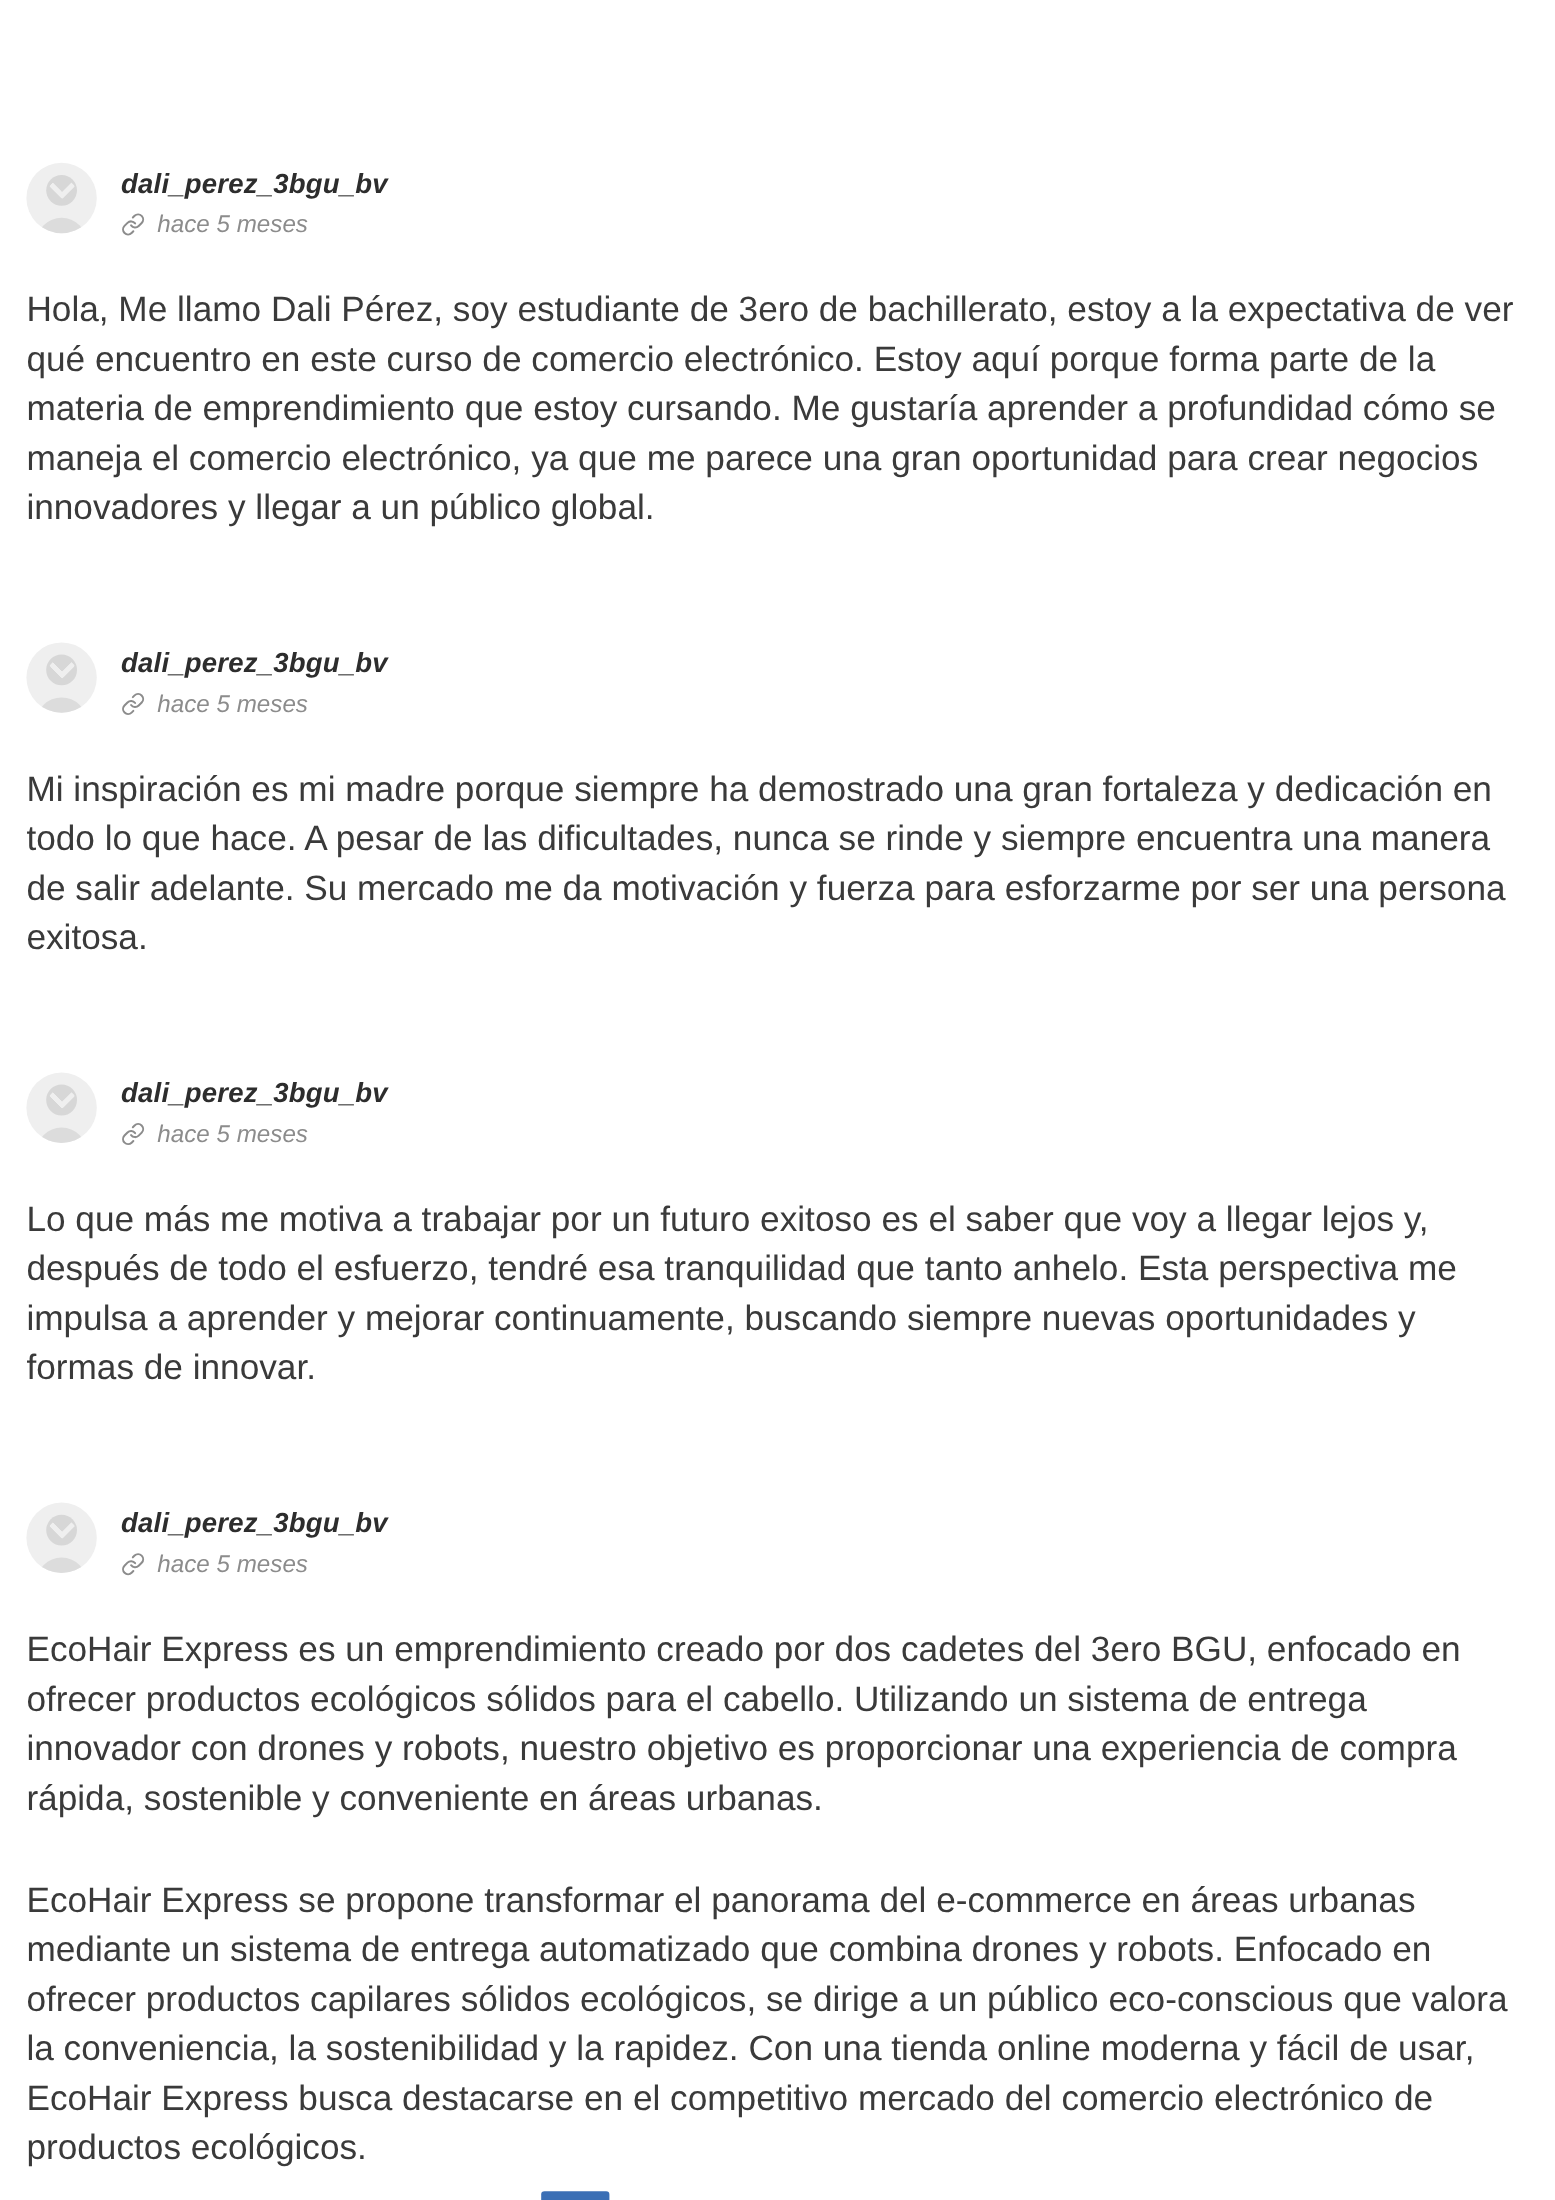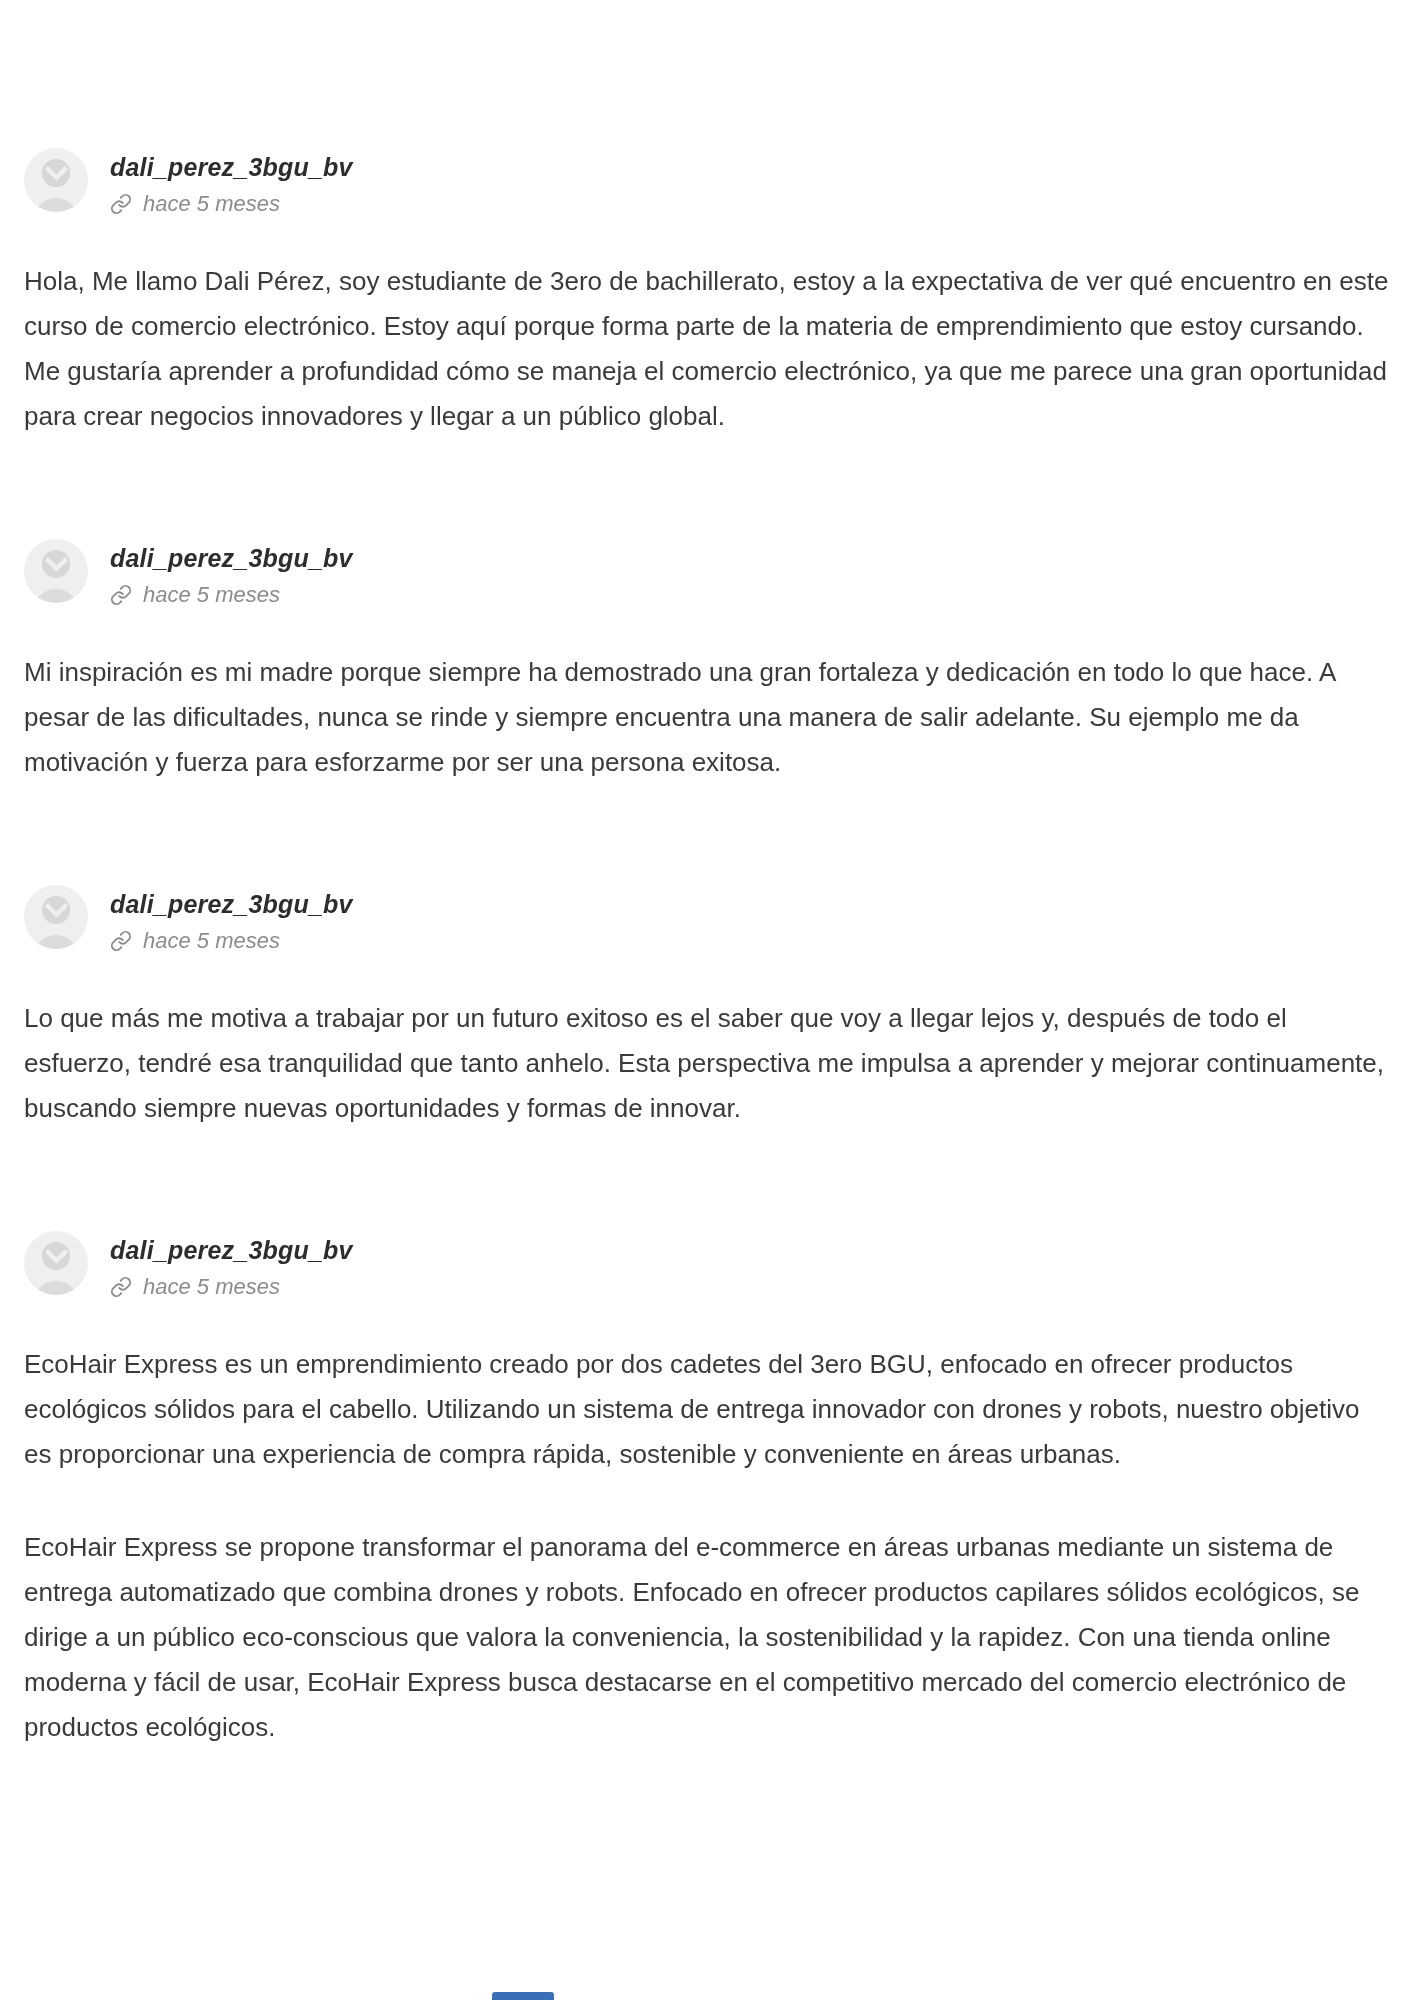--- a/index.html
+++ b/index.html
@@ -91,21 +91,21 @@
   }
   .time {
     font-size: 22px;
     color: #8c8c8c;
   }
   .post-body {
     margin-top: 42px;
   }
   .post-body p {
     margin: 0 0 48px 0;
-    font-size: 26px;
+    font-size: 32px;
     line-height: 45px;
     color: #3a3a3a;
   }
   .post-body p:last-child {
     margin-bottom: 0;
   }
   .bottom-bar {
     position: absolute;
     left: 492px;
     bottom: 0;
@@ -156,21 +156,21 @@
         <div class="time-row">
           <svg width="22" height="22" viewBox="0 0 24 24" fill="none" stroke="#8c8c8c" stroke-width="2" stroke-linecap="round" stroke-linejoin="round">
               <path d="M10 13a5 5 0 0 0 7.54.54l3-3a5 5 0 0 0-7.07-7.07l-1.72 1.71"></path>
               <path d="M14 11a5 5 0 0 0-7.54-.54l-3 3a5 5 0 0 0 7.07 7.07l1.71-1.71"></path>
             </svg>
           <span class="time">hace 5 meses</span>
         </div>
       </div>
     </header>
     <div class="post-body">
-      <p>Mi inspiración es mi madre porque siempre ha demostrado una gran fortaleza y dedicación en todo lo que hace. A pesar de las dificultades, nunca se rinde y siempre encuentra una manera de salir adelante. Su ejemplo me da motivación y fuerza para esforzarme por ser una persona exitosa.</p>
+      <p>Mi inspiración es mi madre porque siempre ha demostrado una gran fortaleza y dedicación en todo lo que hace. A pesar de las dificultades, nunca se rinde y siempre encuentra una manera de salir adelante. Su mercado me da motivación y fuerza para esforzarme por ser una persona exitosa.</p>
     </div>
   </article>
 
   <article class="post">
     <header class="post-header">
       <div class="avatar">
         <div class="head">
             <div class="chevron"></div>
           </div>
         <div class="torso"></div>

